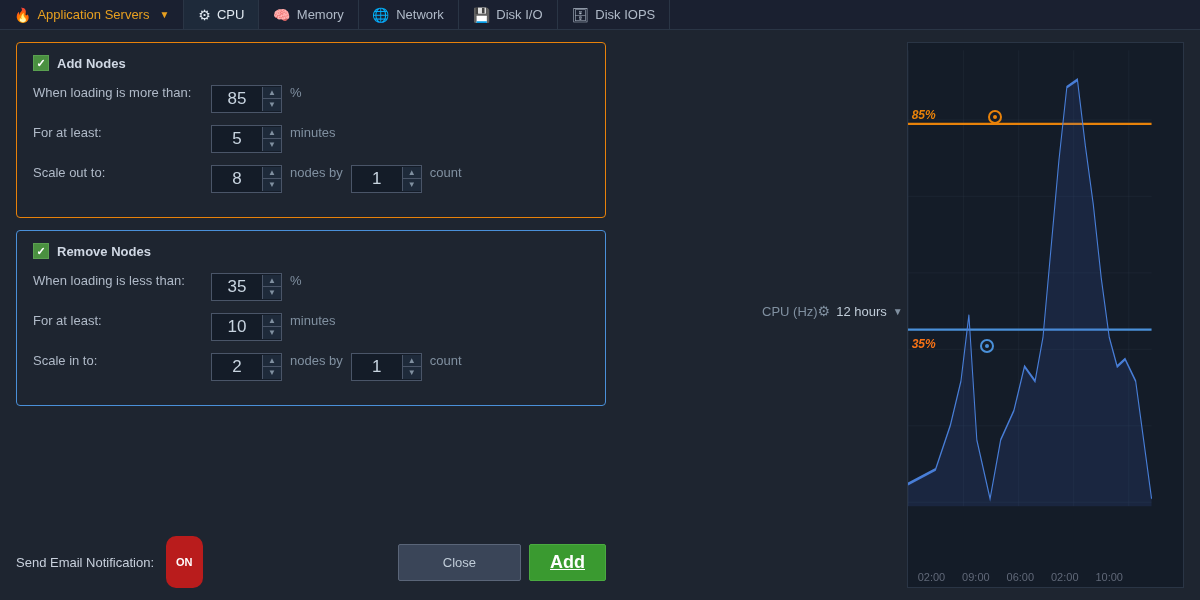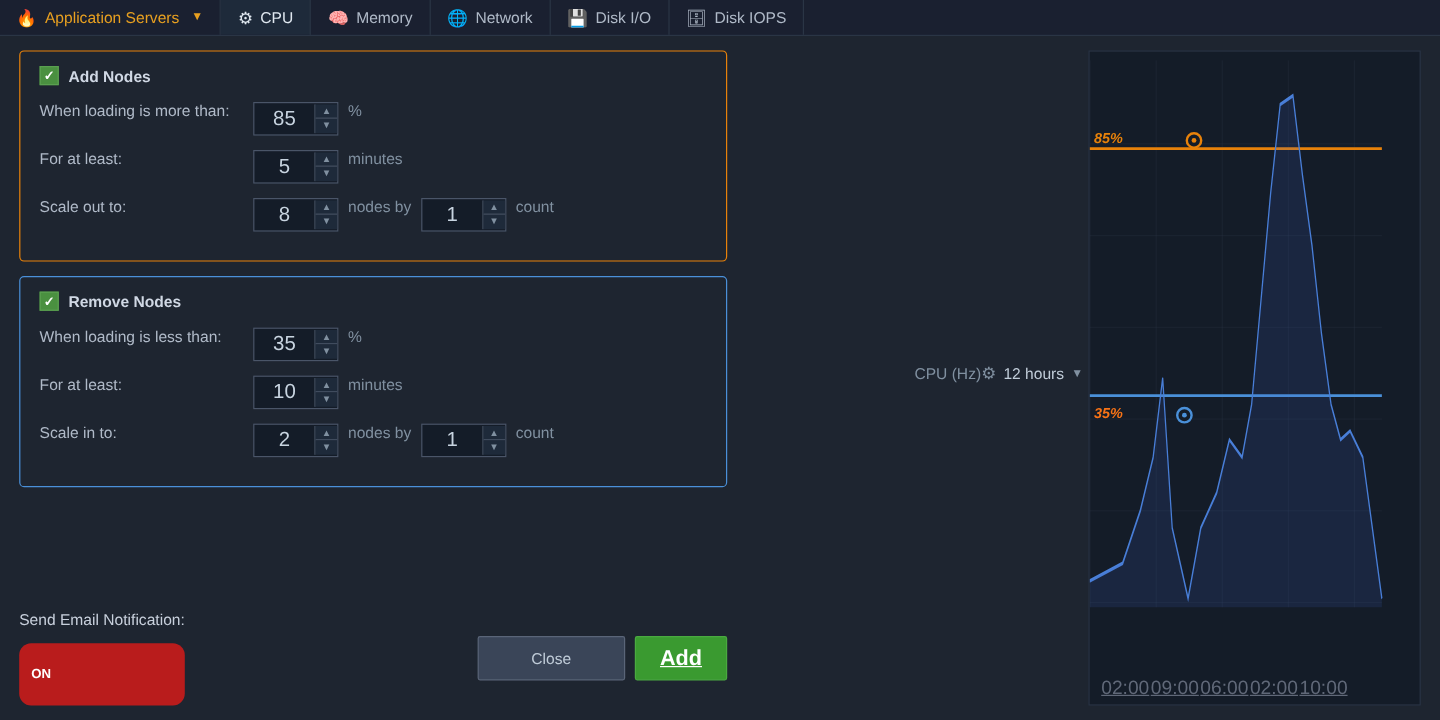--- a/index.html
+++ b/index.html
@@ -142,22 +142,22 @@
     
     .bottom-actions {
       display: flex;
       align-items: center;
       justify-content: space-between;
       margin-top: auto;
       padding-top: 8px;
     }
     .email-row {
       display: flex;
+      align-items: center;
       gap: 12px;
-      flex-direction: column;
     }
     .toggle-on {
       background: #b91c1c;
       border-radius: 10px;
       padding: 20px 10px;
       font-size: 11px;
       font-weight: bold;
       color: white;
       cursor: pointer;
     }
@@ -248,22 +248,21 @@
     .x-labels {
       position: absolute;
       bottom: 4px;
       left: 10px;
       right: 60px;
       display: flex;
       justify-content: space-between;
     }
     .x-label {
       color: #606878;
-      font-size: 16px;
-      text-decoration: underline;
+      font-size: 11px;
     }
 
     
     .threshold-label {
       position: absolute;
       font-size: 12px;
       font-weight: bold;
       font-style: italic;
     }
     .threshold-85 {

